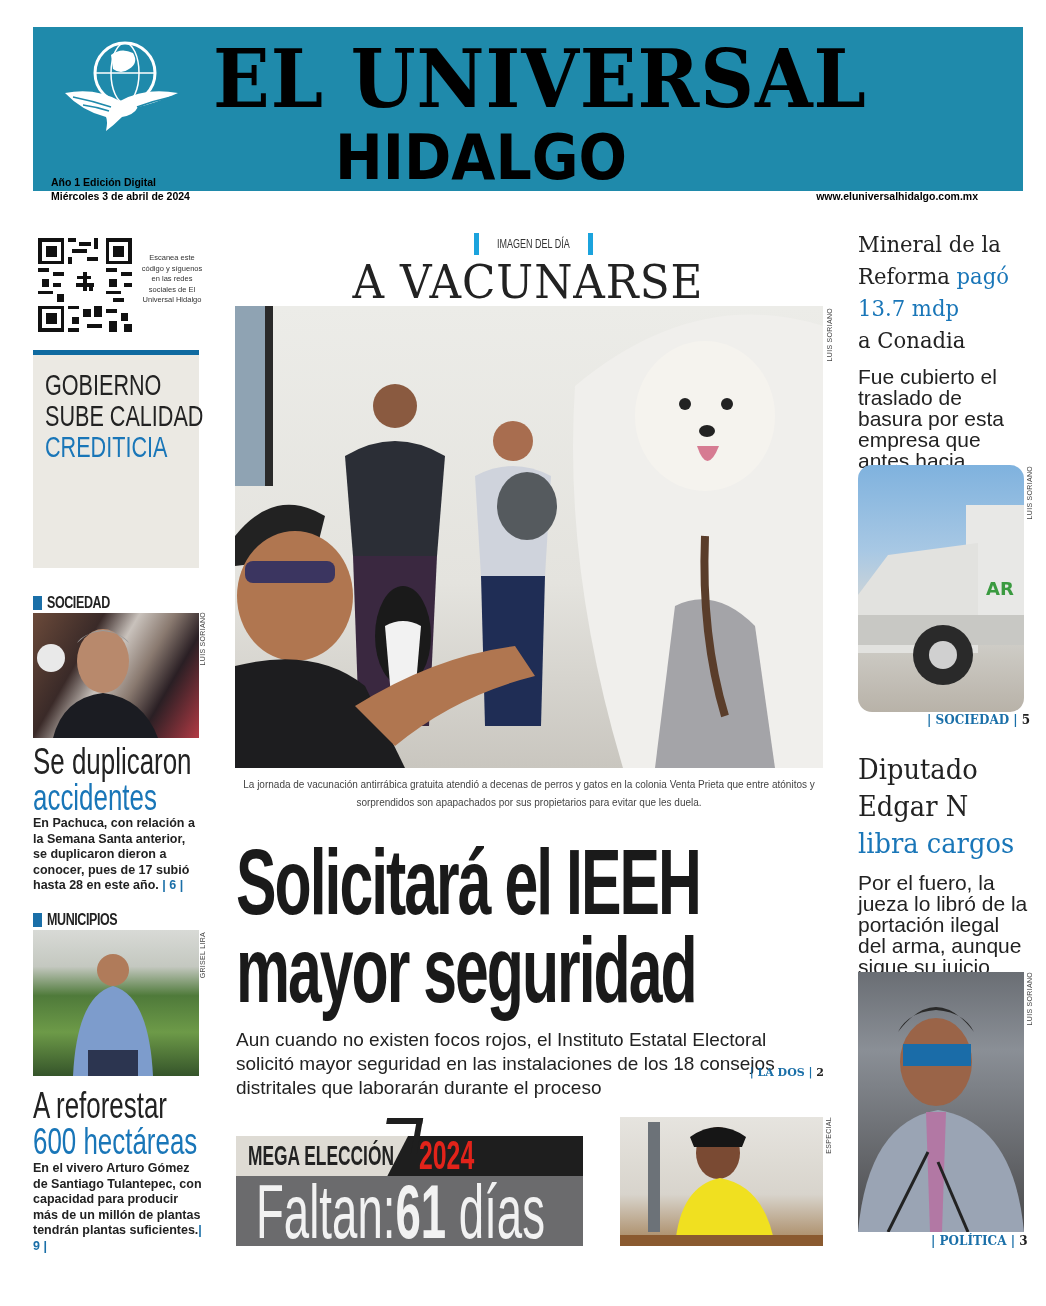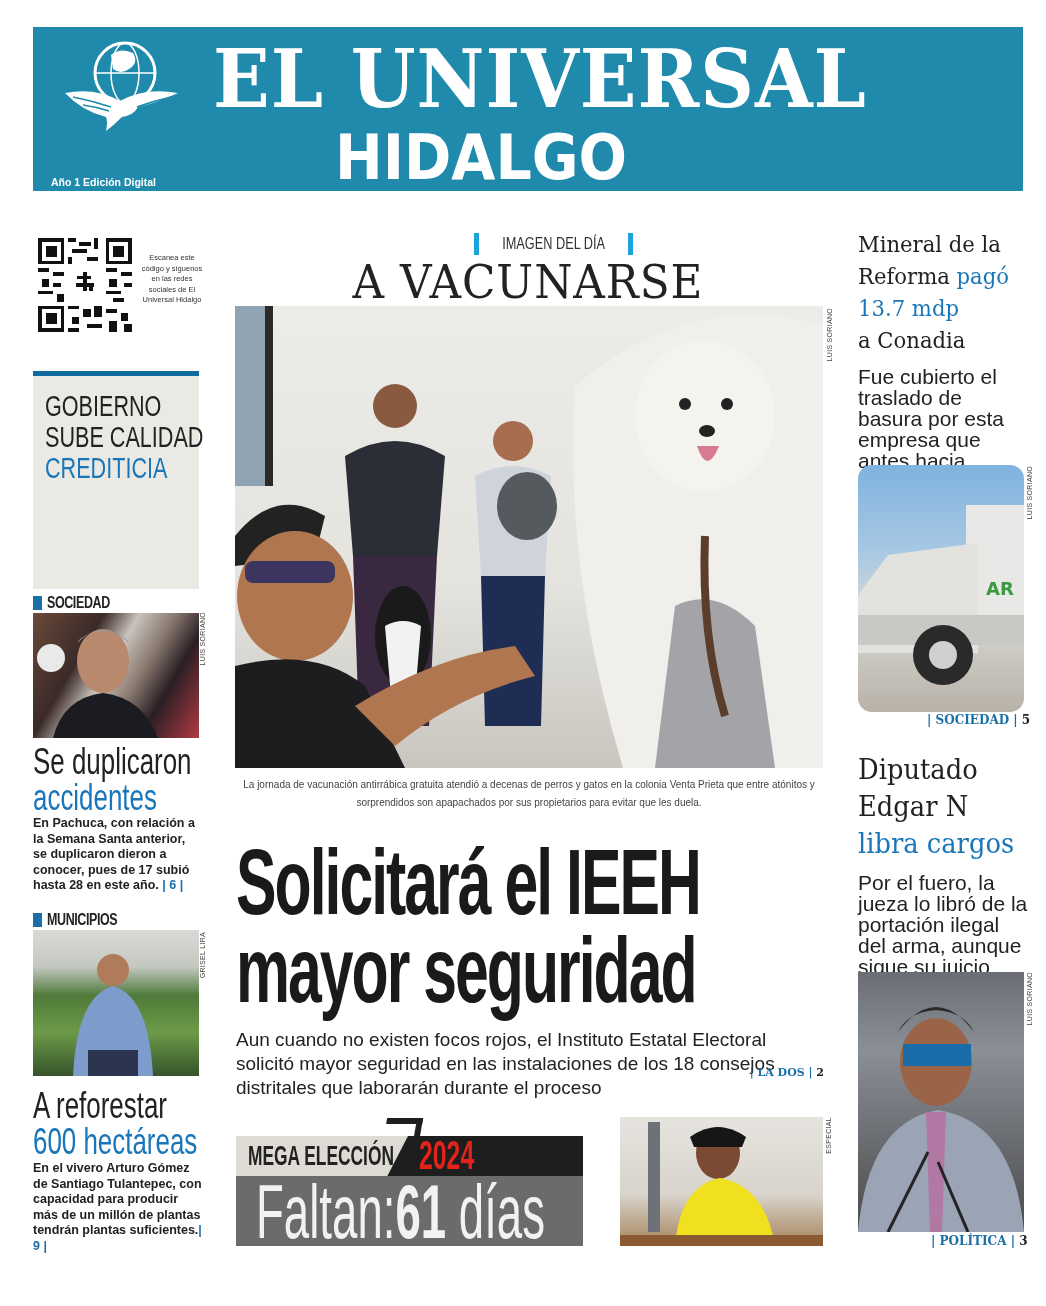--- a/index.html
+++ b/index.html
@@ -1,50 +1,50 @@
 <!DOCTYPE html>
 <html><head>
 <meta charset="utf-8">
 <style>
   * { box-sizing: border-box; margin: 0; padding: 0; }
   body { width: 1046px; height: 1306px; background: #ffffff; position: relative; overflow: hidden; font-family: "Liberation Sans", sans-serif; color: #1a1a1a; }
 
   
-  .masthead { position: absolute; left: 33px; top: 27px; width: 990px; height: 164px; background: #1f8aab; color: #ffffff; }
+  .masthead { position: absolute; left: 33px; top: 27px; width: 990px; height: 164px; background: #1f8aab; color: #000000; }
   .logo-emblem { position: absolute; left: 30px; top: 8px; width: 118px; height: 100px; }
   .title-main { position: absolute; left: 180px; top: 4px; font-family: "DejaVu Serif", serif; font-weight: bold; font-size: 80px; letter-spacing: 1px; line-height: 96px; white-space: nowrap; transform: scaleX(0.93); transform-origin: left top; }
   .title-sub { position: absolute; left: 302px; top: 95px; font-family: "DejaVu Sans", sans-serif; font-weight: bold; font-size: 62px; line-height: 72px; letter-spacing: 0; transform: scaleX(0.92); transform-origin: left top; }
   .edition { position: absolute; left: 18px; top: 148px; font-size: 10.5px; font-weight: bold; line-height: 14px; }
   .website { position: absolute; right: 45px; top: 163px; font-size: 10.5px; font-weight: bold; }
 
   
   .qr-box { position: absolute; left: 38px; top: 238px; width: 94px; height: 94px; }
   .qr-text { position: absolute; left: 140px; top: 253px; width: 64px; font-size: 7.5px; line-height: 10.5px; text-align: center; color: #333; }
-  .gob-box { position: absolute; left: 33px; top: 350px; width: 166px; height: 218px; background: #ebe9e3; border-top: 5px solid #0f6aa0; padding: 14px 12px; margin-top: 21px; }
+  .gob-box { position: absolute; left: 33px; top: 350px; width: 166px; height: 218px; background: #ebe9e3; border-top: 5px solid #0f6aa0; padding: 14px 12px; }
   .cond { font-family: "Liberation Sans Narrow", "Liberation Sans", sans-serif; transform: scaleX(0.72); transform-origin: left top; white-space: nowrap; }
   .gob-head { font-size: 30px; line-height: 31px; font-weight: normal; color: #222; width: 200px; }
   .gob-head .blue { color: #1976b8; }
   .gob-body { font-size: 11.5px; line-height: 15px; color: #333; margin-top: 8px; }
   .sec-ref { color: #1a6fa8; font-family: "DejaVu Serif", serif; font-weight: bold; }
   .sec-ref .num { color: #222; }
 
   .sec-label { position: absolute; font-size: 16px; font-weight: bold; letter-spacing: -0.5px; color: #222; display: flex; align-items: center; gap: 5px; }
   .sec-label .sq { width: 9px; height: 14px; background: #1a6fa8; display: inline-block; }
   .sec-label .lt { transform: scaleX(0.78); transform-origin: left center; display: inline-block; }
 
   .photo { position: absolute; overflow: hidden; }
   .credit { position: absolute; font-size: 7px; color: #444; writing-mode: vertical-rl; transform: rotate(180deg); letter-spacing: 0.3px; }
 
   .side-head { position: absolute; font-size: 36px; line-height: 36px; color: #222; }
   .side-head .blue { color: #1976b8; }
   .side-body { position: absolute; font-size: 12.5px; line-height: 15.5px; font-weight: bold; color: #222; }
   .side-body .pg { color: #1a6fa8; }
 
   
-  .kicker { position: absolute; left: 474px; top: 233px; display: flex; align-items: center; gap: 6px; font-size: 17px; color: #333; }
+  .kicker { position: absolute; left: 474px; top: 233px; display: flex; align-items: center; gap: 6px; font-size: 12px; color: #333; }
   .kicker .bar { width: 5px; height: 22px; background: #1ba3dd; }
   .kicker .kt { transform: scaleX(0.75); display: inline-block; }
   .imagen-title { position: absolute; left: 230px; width: 596px; top: 256px; text-align: center; font-family: "DejaVu Serif", serif; font-size: 46px; line-height: 52px; color: #222; letter-spacing: 1px; transform: scaleX(0.95); }
   .caption { position: absolute; left: 232px; top: 776px; width: 594px; text-align: center; font-size: 10px; line-height: 18px; color: #444; }
   .main-head { position: absolute; left: 236px; top: 838px; font-family: "Liberation Sans Narrow", "Liberation Sans", sans-serif; font-weight: bold; font-size: 92px; line-height: 88px; color: #1a1a1a; letter-spacing: -3px; transform: scaleX(0.66); transform-origin: left top; white-space: nowrap; }
   .main-body { position: absolute; left: 236px; top: 1028px; width: 590px; font-size: 19px; line-height: 24px; color: #222; }
   .main-ref { position: absolute; right: 222px; top: 1066px; font-size: 11px; }
 
   .mega { position: absolute; left: 236px; top: 1118px; width: 310px; height: 128px; padding-left: 29px; }
   .mega-top { position: absolute; left: 0; top: 18px; width: 347px; height: 40px; background: #1e1e1e; }

